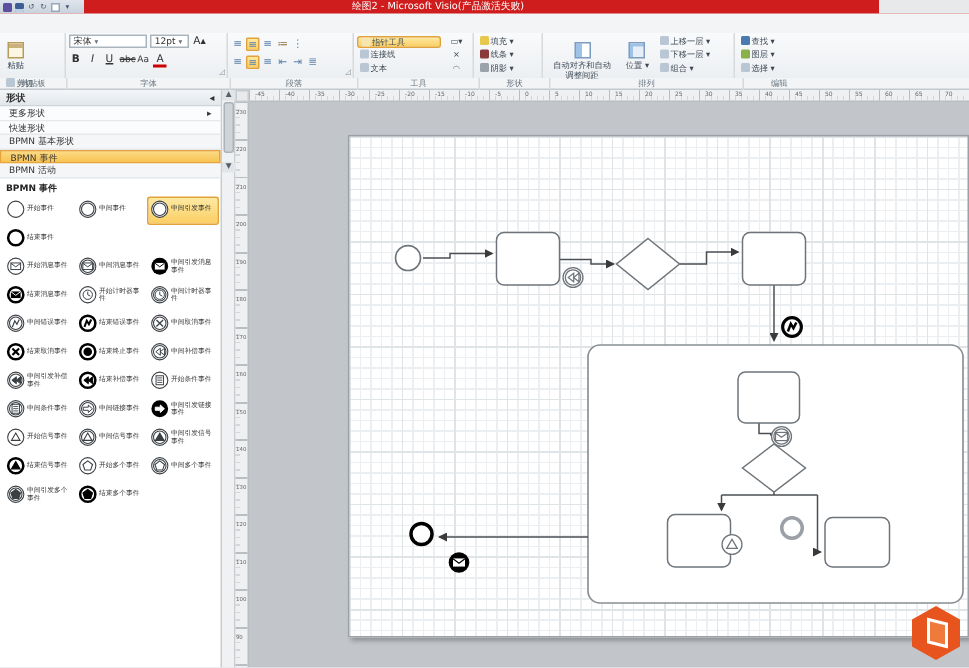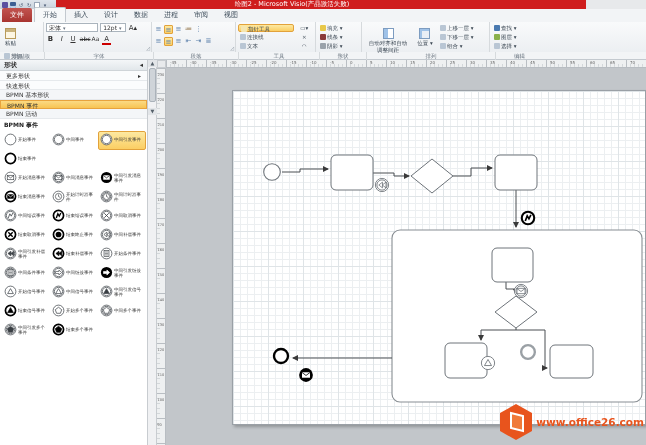--- a/index.html
+++ b/index.html
@@ -101,30 +101,20 @@
       <span class="qicon">↺</span>
       <span class="qicon">↻</span>
       <span class="qicon page"></span>
       <span class="qicon">▾</span>
     </div>
     <div id="title-text">绘图2 - Microsoft Visio(产品激活失败)</div>
     <div id="title-corner"></div>
   </div>
 
   <div id="ribbon">
-    <div id="ribbon-tabs">
-        <div class="tab file">文件</div>
-        <div class="tab active">开始</div>
-        <div class="tab">插入</div>
-        <div class="tab">设计</div>
-        <div class="tab">数据</div>
-        <div class="tab">进程</div>
-        <div class="tab">审阅</div>
-        <div class="tab">视图</div>
-      </div>
     <div id="ribbon-body">
 
       <div class="grp" style="width:44px">
         <div class="bigbtn">
           <span class="bicon paste-icon"></span>
           <span>粘贴</span>
         </div>
         <div class="smallcol" style="font-size:5px">
           <span class="sbtn"><span class="mi" style="background:#b9c6d4"></span><span>剪切</span></span>
           <span class="sbtn"><span class="mi" style="background:#b9c6d4"></span><span>复制</span></span>
@@ -594,18 +584,17 @@
             <path d="M5,6.8 L10,10.6 L15,6.8" fill="none" stroke="#000" stroke-width="1"></path>
           </g>
         </svg>
       <div id="watermark">
         <svg width="34" height="38" viewBox="0 0 34 38">
           <polygon points="17,1 33,10 33,28 17,37 1,28 1,10" fill="#e8541d"></polygon>
           <polygon points="12,10 24,13 24,28 12,25" fill="#f07a3a"></polygon>
           <polygon points="12,10 24,13 24,28 12,25" fill="none" stroke="#fff" stroke-width="2"></polygon>
         </svg>
         <div id="wm-text">
-          <div class="l2">www.office26.com</div>
         </div>
       </div>
     </div>
   </div>
 </div>
 
 </body></html>

